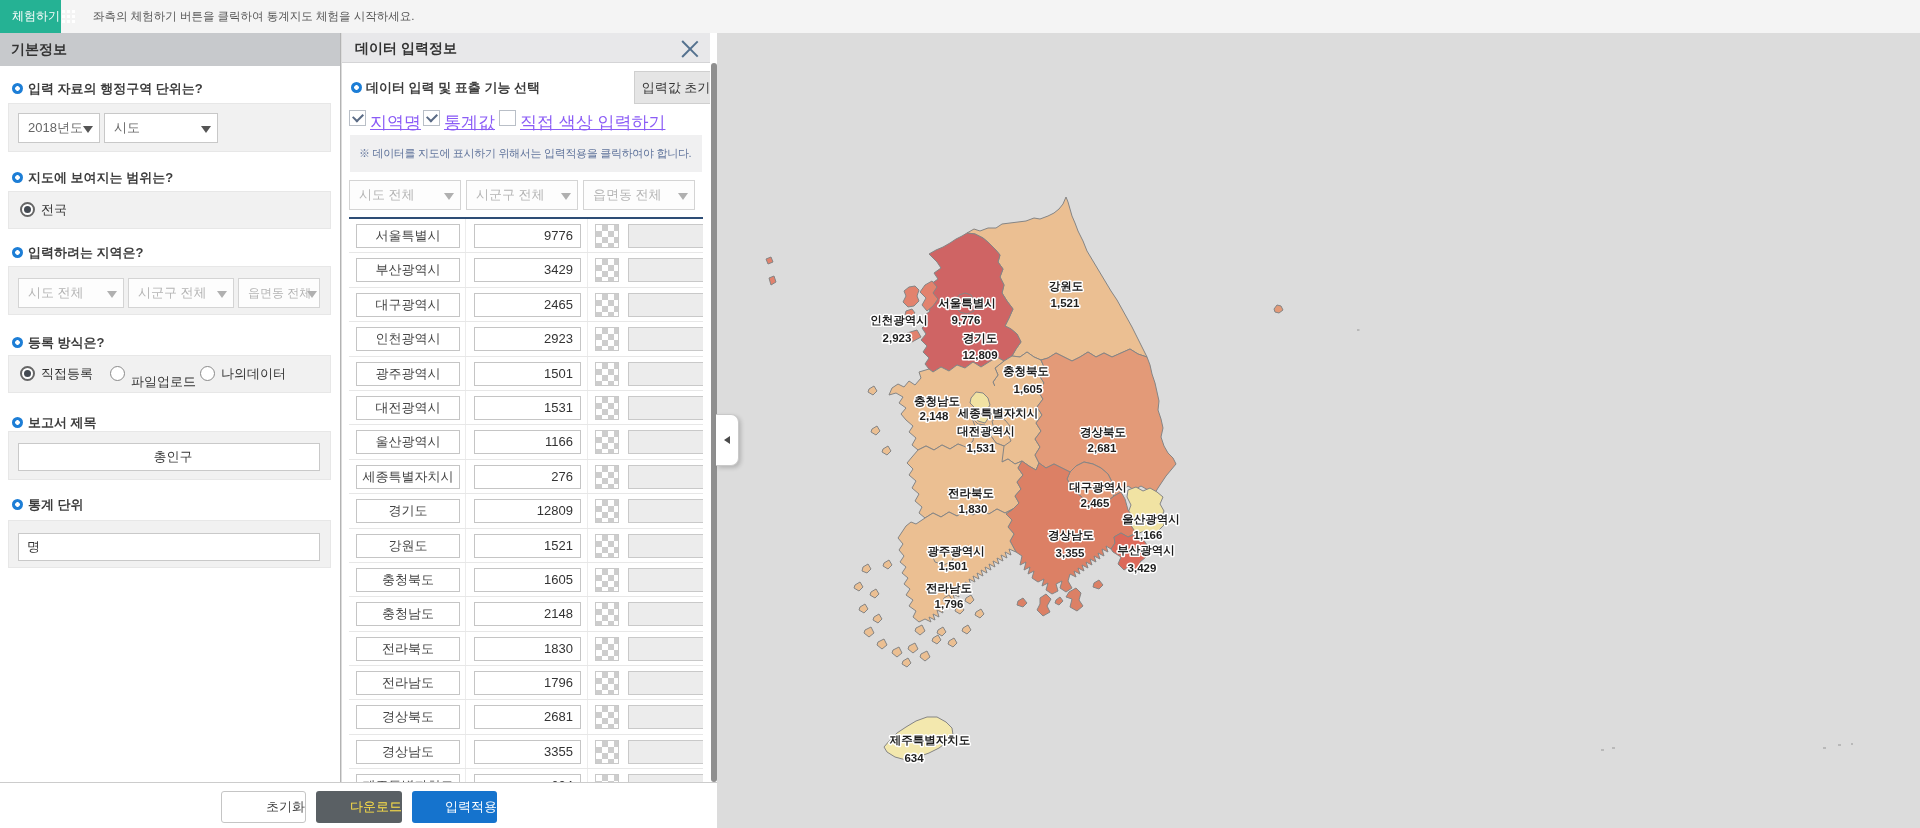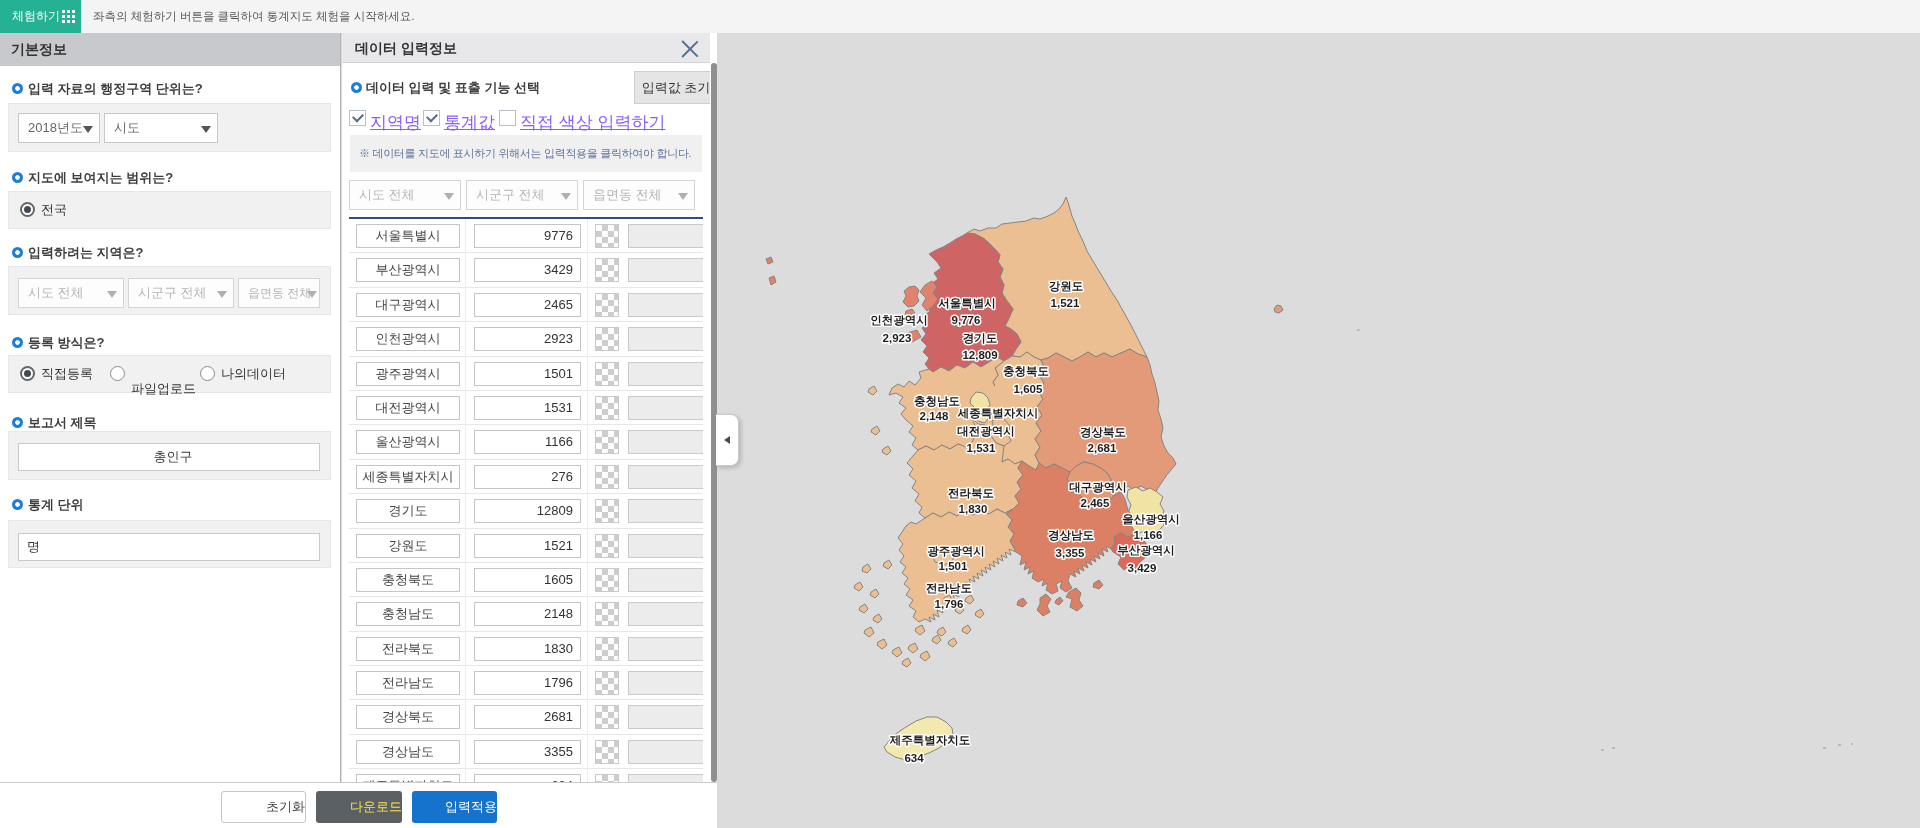--- a/index.html
+++ b/index.html
@@ -2,21 +2,21 @@
 <html lang="ko"><head>
 <meta charset="utf-8">
 <title>통계지도체험</title>
 <style>
 * { margin:0; padding:0; box-sizing:border-box; }
 html,body { width:1920px; height:828px; overflow:hidden; font-family:"Liberation Sans", sans-serif; }
 body { background:#dcdcdc; position:relative; }
 
 
 #topbar { position:absolute; left:0; top:0; width:1920px; height:33px; background:#f4f4f4; }
-#expbtn { position:absolute; left:0; top:0; width:81px; height:33px; background:#25b294; color:#fff; font-size:12px; line-height:33px; padding-left:12px; }
+#expbtn { position:absolute; left:0; top:0; width:61px; height:33px; background:#25b294; color:#fff; font-size:12px; line-height:33px; padding-left:12px; }
 #expbtn .grid { position:absolute; left:62px; top:10px; width:3px; height:3px; background:#fff;
   box-shadow:5px 0 #fff,10px 0 #fff,0 5px #fff,5px 5px #fff,10px 5px #fff,0 10px #fff,5px 10px #fff,10px 10px #fff; }
 #topmsg { position:absolute; left:93px; top:0; height:33px; line-height:33px; font-size:11.5px; color:#555; }
 
 
 #lpanel { position:absolute; left:0; top:33px; width:341px; height:749px; background:#fff; border-right:1px solid #b3b3b3; }
 #lhead { position:absolute; left:0; top:0; width:100%; height:33px; background:#c7c9cc; font-size:14px; font-weight:bold; color:#333; line-height:33px; padding-left:11px; }
 .qlabel { position:absolute; left:12px; font-size:13px; font-weight:bold; color:#3d3d3d; white-space:nowrap; }
 .qlabel .dot { display:inline-block; width:11px; height:11px; border-radius:50%; background:radial-gradient(circle, #fff 0 2px, #1d7ed6 2.6px 5.5px); margin-right:5px; vertical-align:-1px; }
 .gbox { position:absolute; left:8px; width:323px; background:#f1f1f1; border:1px solid #e7e7e7; }
@@ -94,21 +94,21 @@
   <div class="gbox" style="top:233px; height:49px;"></div>
   <div class="sel dis" style="left:18px; top:245px; width:106px;">시도 전체<span class="arr"></span></div>
   <div class="sel dis" style="left:128px; top:245px; width:106px;">시군구 전체<span class="arr"></span></div>
   <div class="sel dis" style="left:238px; top:245px; width:82px; font-size:12px;">읍면동 전체<span class="arr" style="right:2px;"></span></div>
 
   <div class="qlabel" style="top:301px;"><span class="dot"></span>등록 방식은?</div>
   <div class="gbox" style="top:322px; height:38px;"></div>
   <div class="radio on" style="left:20px; top:333px;"></div>
   <div class="rlabel" style="left:41px; top:332px;">직접등록</div>
   <div class="radio" style="left:110px; top:333px;"></div>
-  <div class="rlabel" style="left:131px; top:347px;">파일업로드</div>
+  <div class="rlabel" style="left:131px; top:340px;">파일업로드</div>
   <div class="radio" style="left:200px; top:333px;"></div>
   <div class="rlabel" style="left:221px; top:332px;">나의데이터</div>
 
   <div class="qlabel" style="top:381px;"><span class="dot"></span>보고서 제목</div>
   <div class="gbox" style="top:398px; height:49px;"></div>
   <div class="tinput" style="top:410px;text-align:center;">총인구</div>
 
   <div class="qlabel" style="top:463px;"><span class="dot"></span>통계 단위</div>
   <div class="gbox" style="top:487px; height:48px;"></div>
   <div class="tinput" style="top:500px;">명</div>

